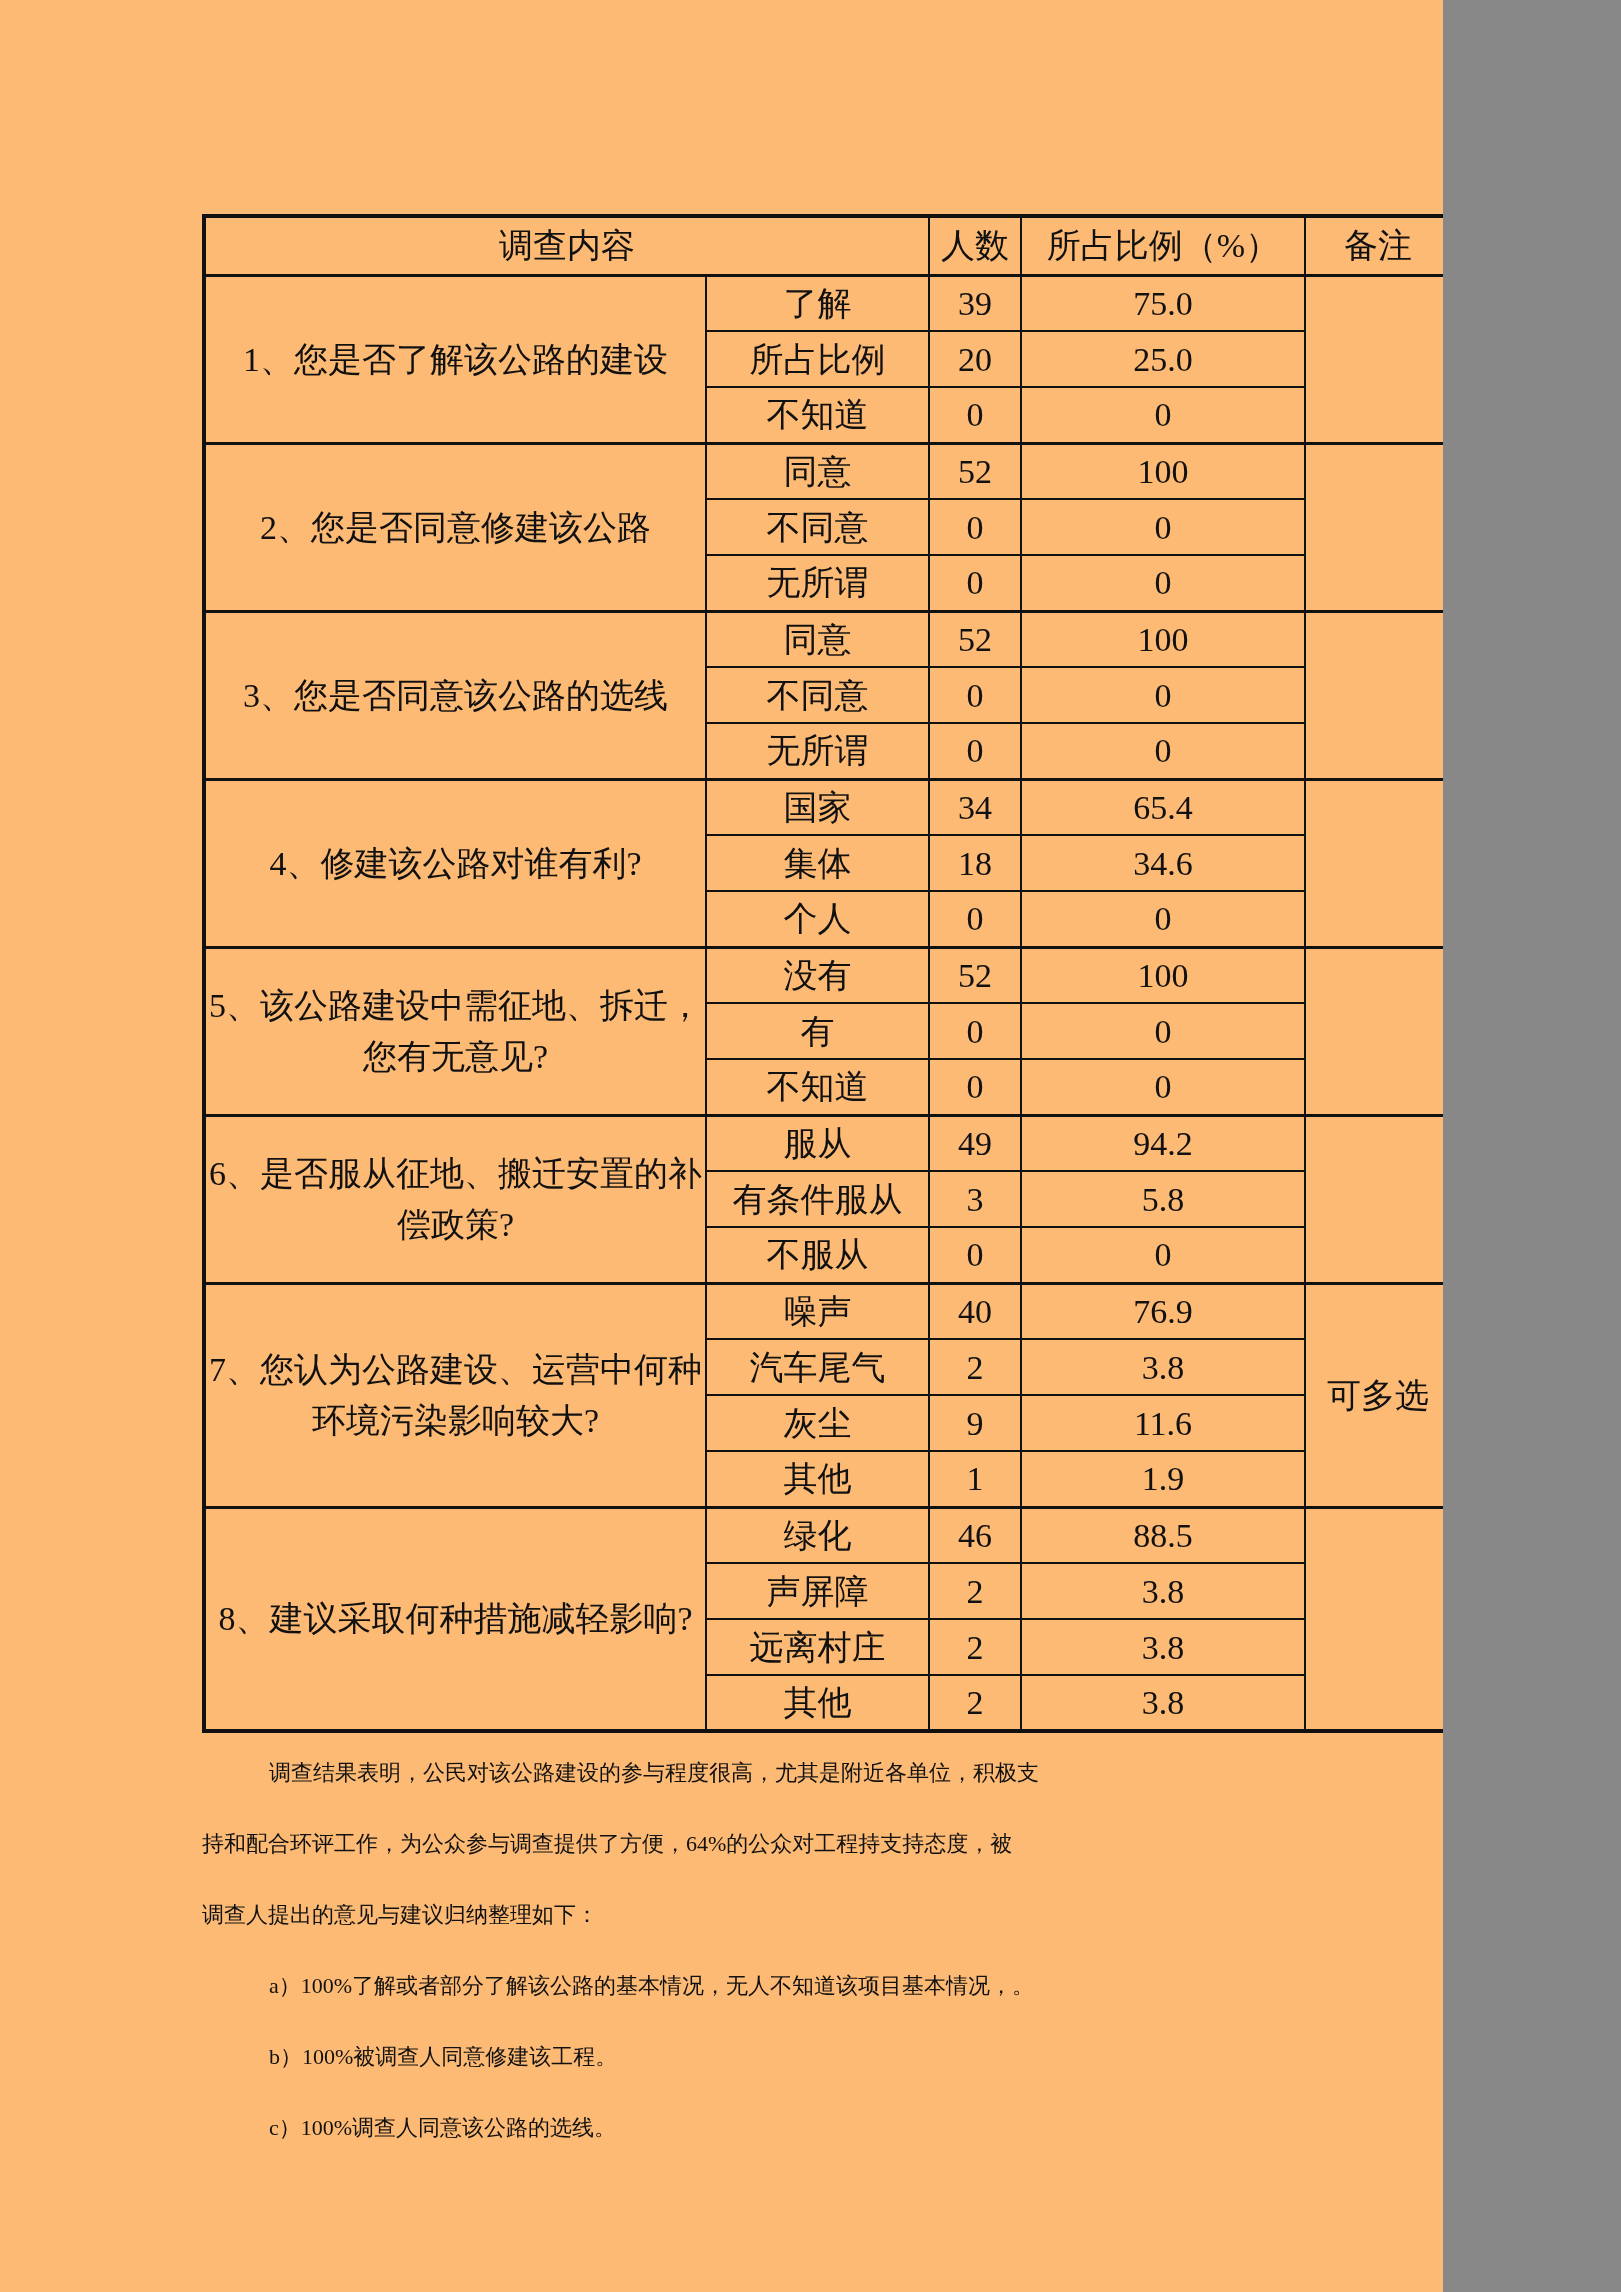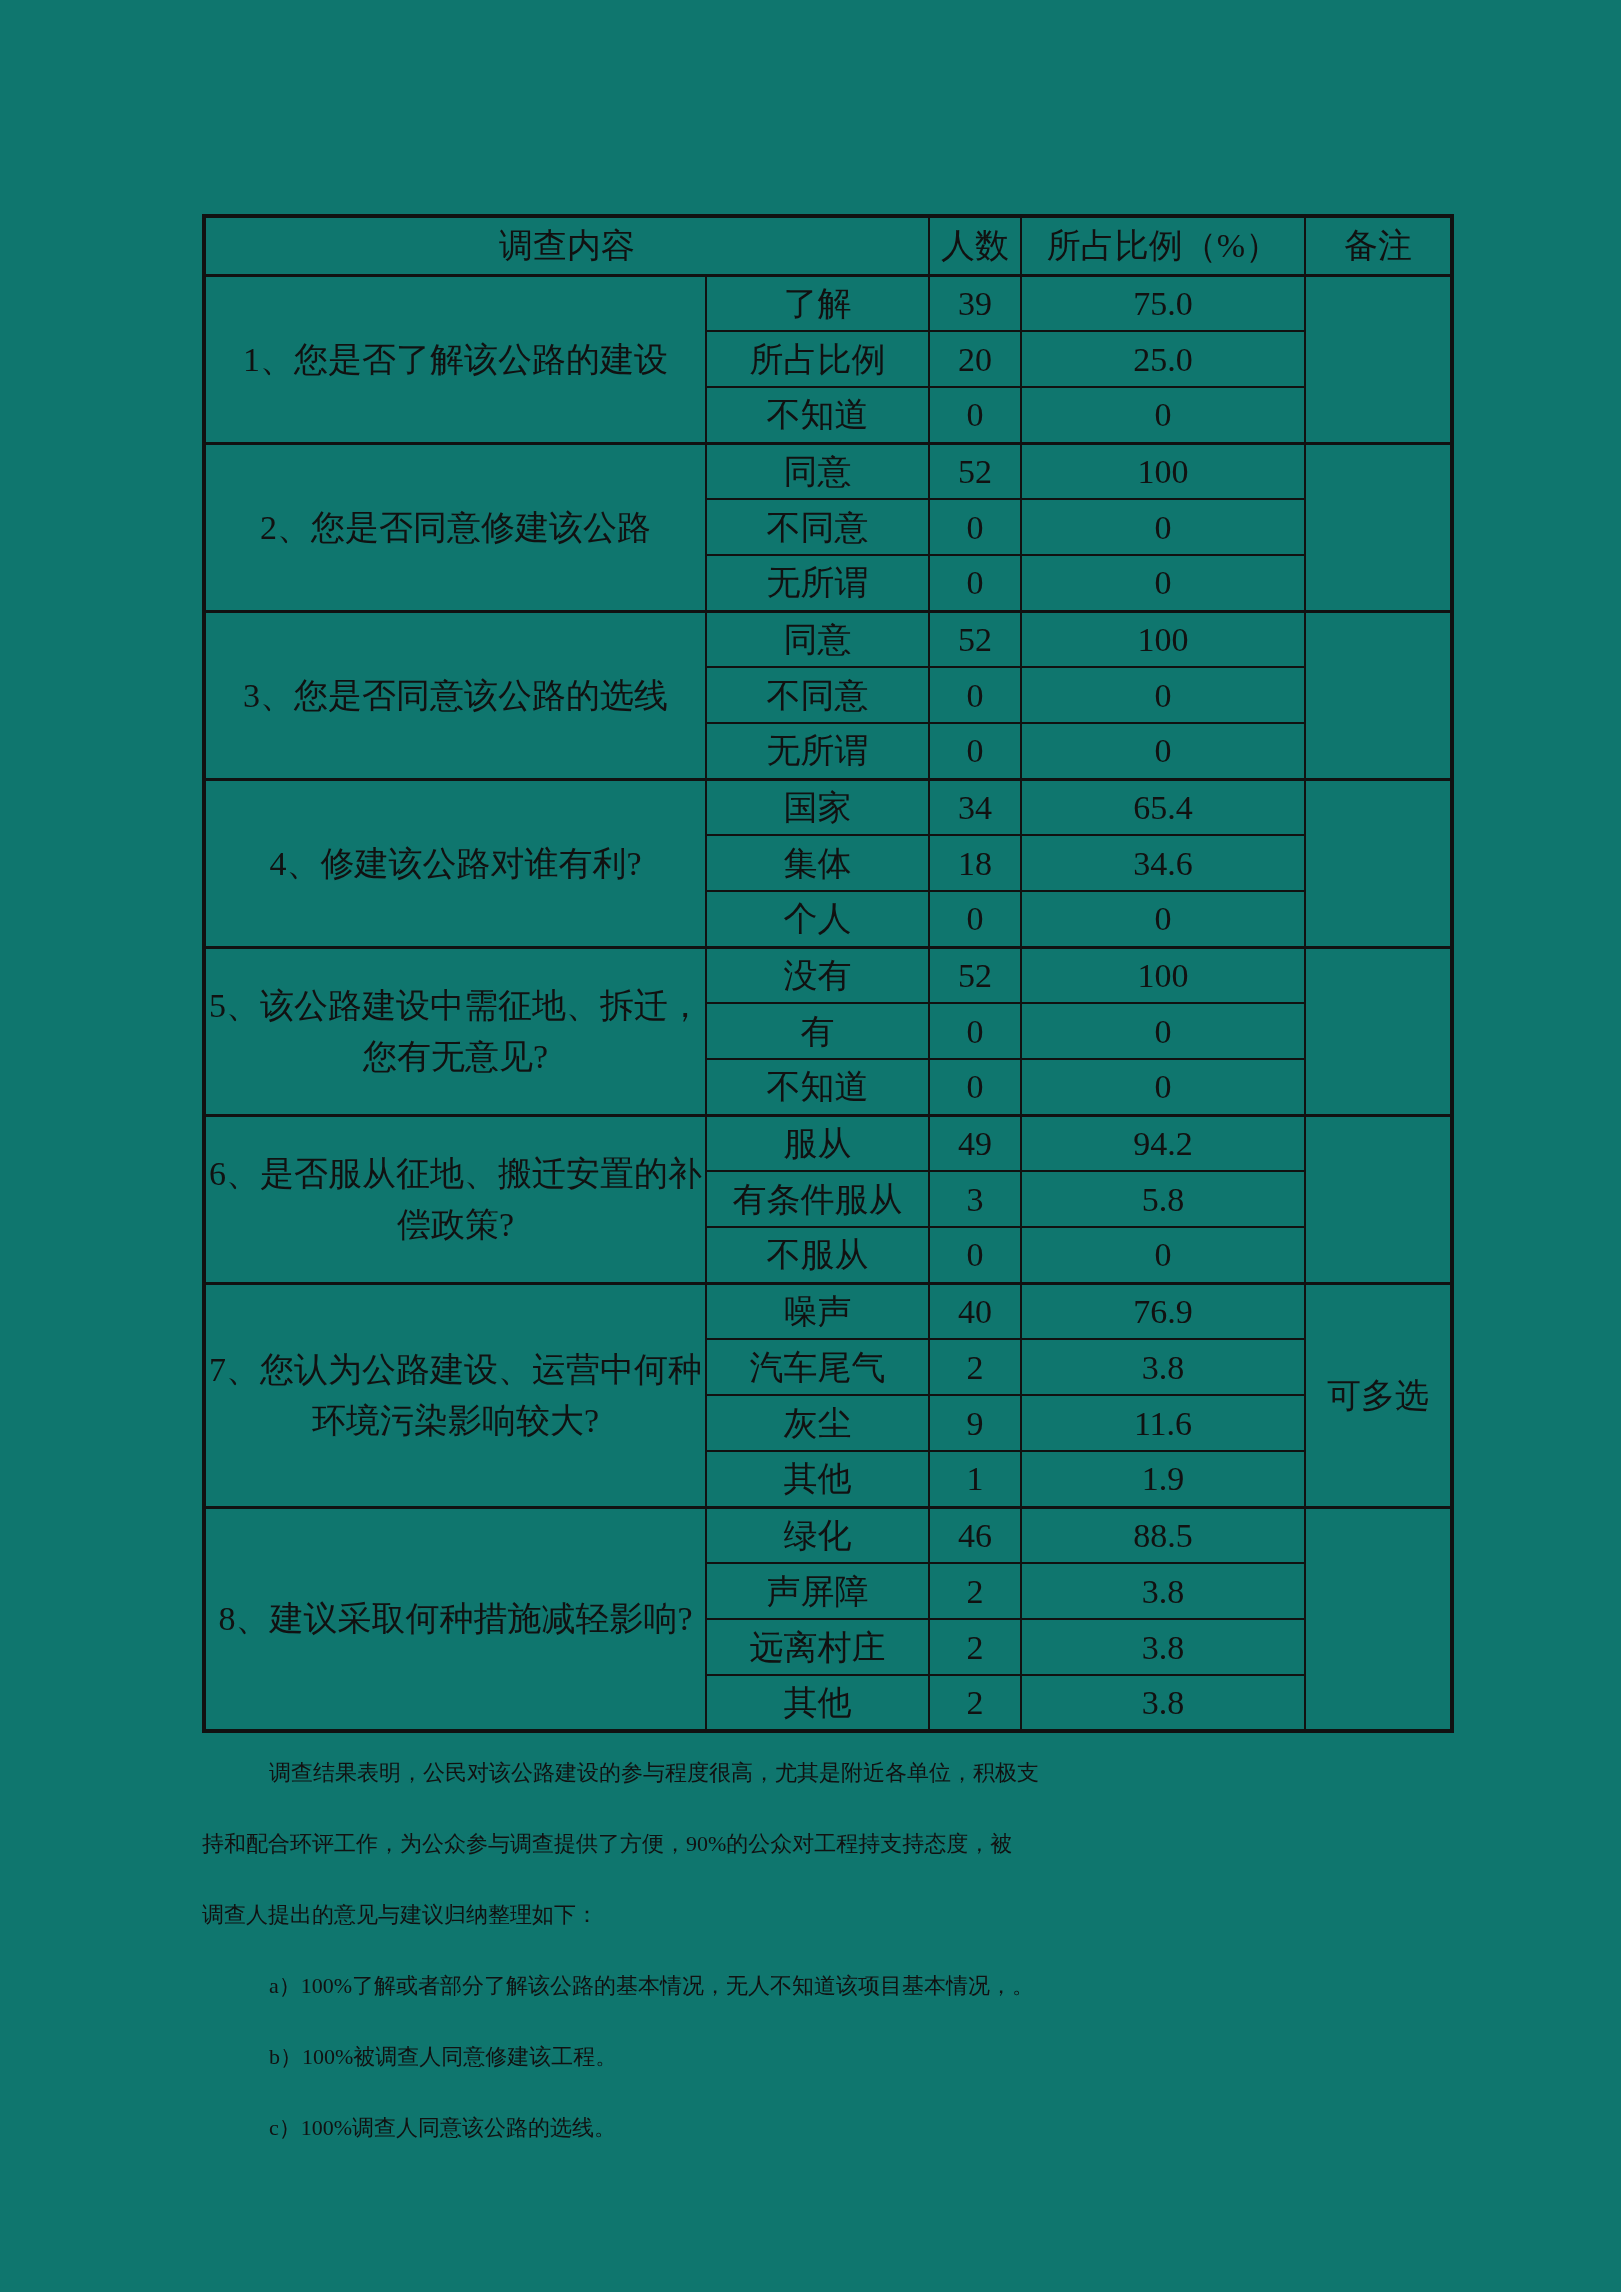--- a/index.html
+++ b/index.html
@@ -1,19 +1,19 @@
 <!DOCTYPE html>
 <html><head>
 <meta charset="utf-8">
 <style>
   html,body{margin:0;padding:0;background:#888;}
   .page{
     position:relative;
-    width:1621px;height:2293px;
-    background:#0f766e;
+    width:1443px;height:2293px;
+    background:#fdba74;
     font-family:"Liberation Serif","DejaVu Serif",serif;
     color:#111111;
     overflow:hidden;
   }
   table.survey{
     position:absolute;
     left:202px;top:214px;
     width:1249px;
     border-collapse:collapse;
     table-layout:fixed;
@@ -225,21 +225,21 @@
     <tr>
       <td class="opt">其他</td>
       <td class="num">2</td>
       <td class="pct">3.8</td>
     </tr>
   </tbody>
     </table>
 
   <div class="bodytext">
     <div class="bline ind">调查结果表明，公民对该公路建设的参与程度很高，尤其是附近各单位，积极支</div>
-    <div class="bline">持和配合环评工作，为公众参与调查提供了方便，90%的公众对工程持支持态度，被</div>
+    <div class="bline">持和配合环评工作，为公众参与调查提供了方便，64%的公众对工程持支持态度，被</div>
     <div class="bline">调查人提出的意见与建议归纳整理如下：</div>
     <div class="bline ind">a）100%了解或者部分了解该公路的基本情况，无人不知道该项目基本情况，。</div>
     <div class="bline ind">b）100%被调查人同意修建该工程。</div>
     <div class="bline ind">c）100%调查人同意该公路的选线。</div>
   </div>
 
 </div>
 
 
 </body></html>

